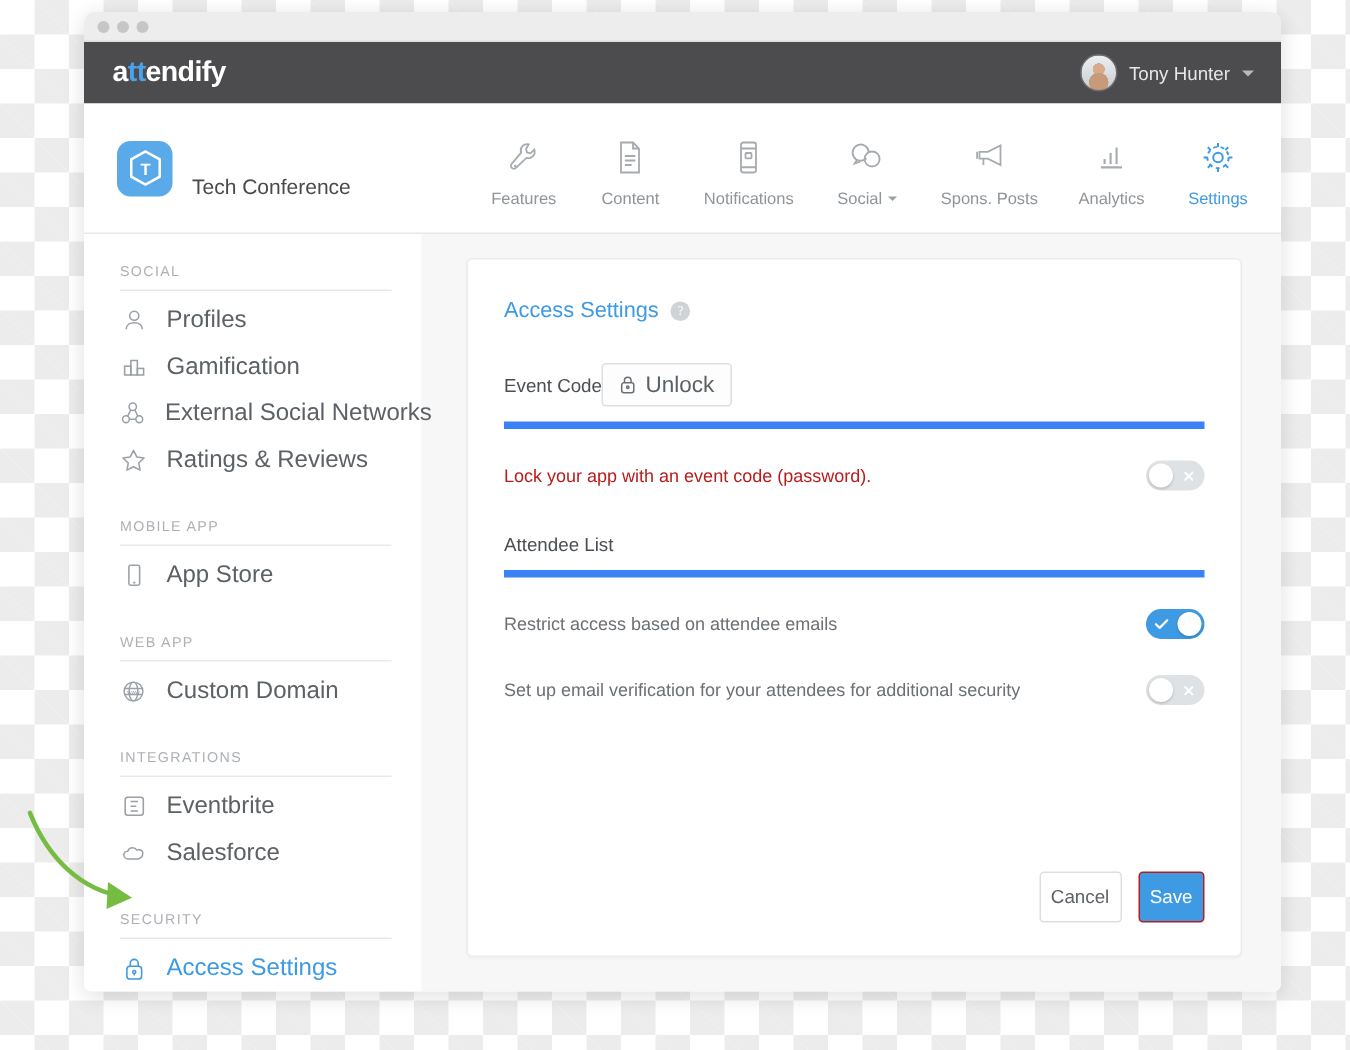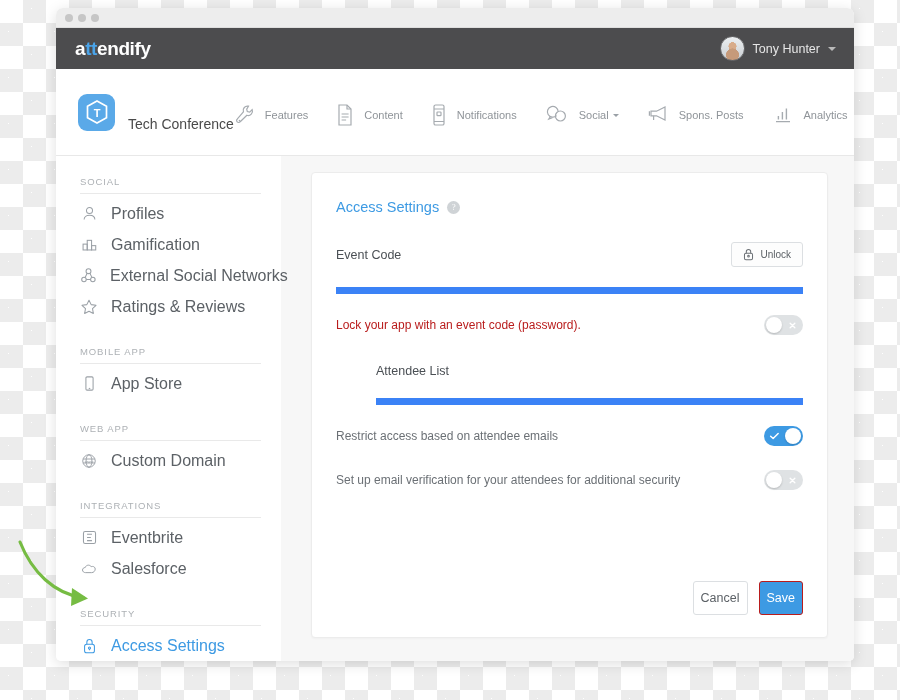--- a/index.html
+++ b/index.html
@@ -88,21 +88,21 @@
   .event-id { display: flex; align-items: center; gap: 13px; cursor: pointer; }
   .event-icon {
     width: 37px; height: 37px; border-radius: 9px;
     background: #5aa9e8;
     display: flex; align-items: center; justify-content: center;
   }
   .event-title { font-size: 14px; color: #4a4a4a; white-space: nowrap; margin-top: 24px; }
 
   .nav-items { display: flex; align-items: flex-start; margin-left: auto; gap: 27px; padding-top: 6px; }
   .nav-item {
-    display: flex; flex-direction: row; align-items: center;
+    display: flex; flex-direction: column; align-items: center;
     gap: 9px; cursor: pointer; min-width: 44px;
   }
   .nav-ico { height: 26px; display: flex; align-items: center; justify-content: center; }
   .nav-label { font-size: 11px; color: #8f9499; white-space: nowrap; display: flex; align-items: center; gap: 4px; }
   .nav-item.active .nav-label { color: #3d9ae3; }
   .mini-caret { border-left: 3px solid transparent; border-right: 3px solid transparent; border-top: 3px solid #9aa0a6; }
 
   
   .content { flex: 1 1 auto; display: flex; background: #f7f7f7; min-height: 0; }
 
@@ -140,31 +140,31 @@
   .card-title-row { display: flex; align-items: center; gap: 8px; margin-bottom: 27px; }
   .card-title { font-size: 14.5px; color: #3d9ae3; }
   .help-icon {
     width: 13px; height: 13px; border-radius: 50%;
     background: #cfd3d6; color: #ffffff;
     font-size: 9px; line-height: 13px; text-align: center; cursor: pointer;
     font-family: "Liberation Serif", serif;
   }
 
   .section-head {
-    display: flex; align-items: center; justify-content: space-between;
-    border-bottom: 7px solid #3b82f6;
-    padding-bottom: 20px;
+    display: flex; align-items: center; 
+    border-bottom: 5px solid #3b82f6;
+    padding-bottom: 10px;
   }
   .section-title { font-size: 12.5px; color: #4a4f54; }
 
   .unlock-btn {
     display: flex; align-items: center; gap: 6px;
     border: 1px solid #dcdfe2; border-radius: 3px;
     background: #fdfdfd; padding: 5px 11px;
-    font-size: 10px; color: #5c6166; cursor: pointer;
+    font-size: 15px; color: #5c6166; cursor: pointer;
   }
 
   .row {
     display: flex; align-items: center; justify-content: space-between;
     padding: 18px 0 0 0; min-height: 44px;
   }
   .row-label { font-size: 12px; color: #6b7075; }
   .row-label.muted { color: #b91c1c; }
 
   
@@ -477,21 +477,21 @@
           <span class="toggle off">
             <span class="mark">
               <svg width="9" height="9" viewBox="0 0 10 10" stroke="#ffffff" stroke-width="1.5" stroke-linecap="round">
                 <path d="M2.4 2.4 7.6 7.6M7.6 2.4 2.4 7.6"></path>
               </svg>
             </span>
             <span class="knob"></span>
           </span>
         </div>
 
-        <div class="section-head" style="margin-top:26px;margin-left:40px;">
+        <div class="section-head" style="margin-top:26px;">
           <span class="section-title">Attendee List</span>
         </div>
 
         <div class="row">
           <span class="row-label">Restrict access based on attendee emails</span>
           <span class="toggle on">
             <span class="mark">
               <svg width="11" height="10" viewBox="0 0 12 10" fill="none" stroke="#ffffff" stroke-width="1.6" stroke-linecap="round" stroke-linejoin="round">
                 <path d="M1.8 5.2 4.5 7.8 10 2.3"></path>
               </svg>

